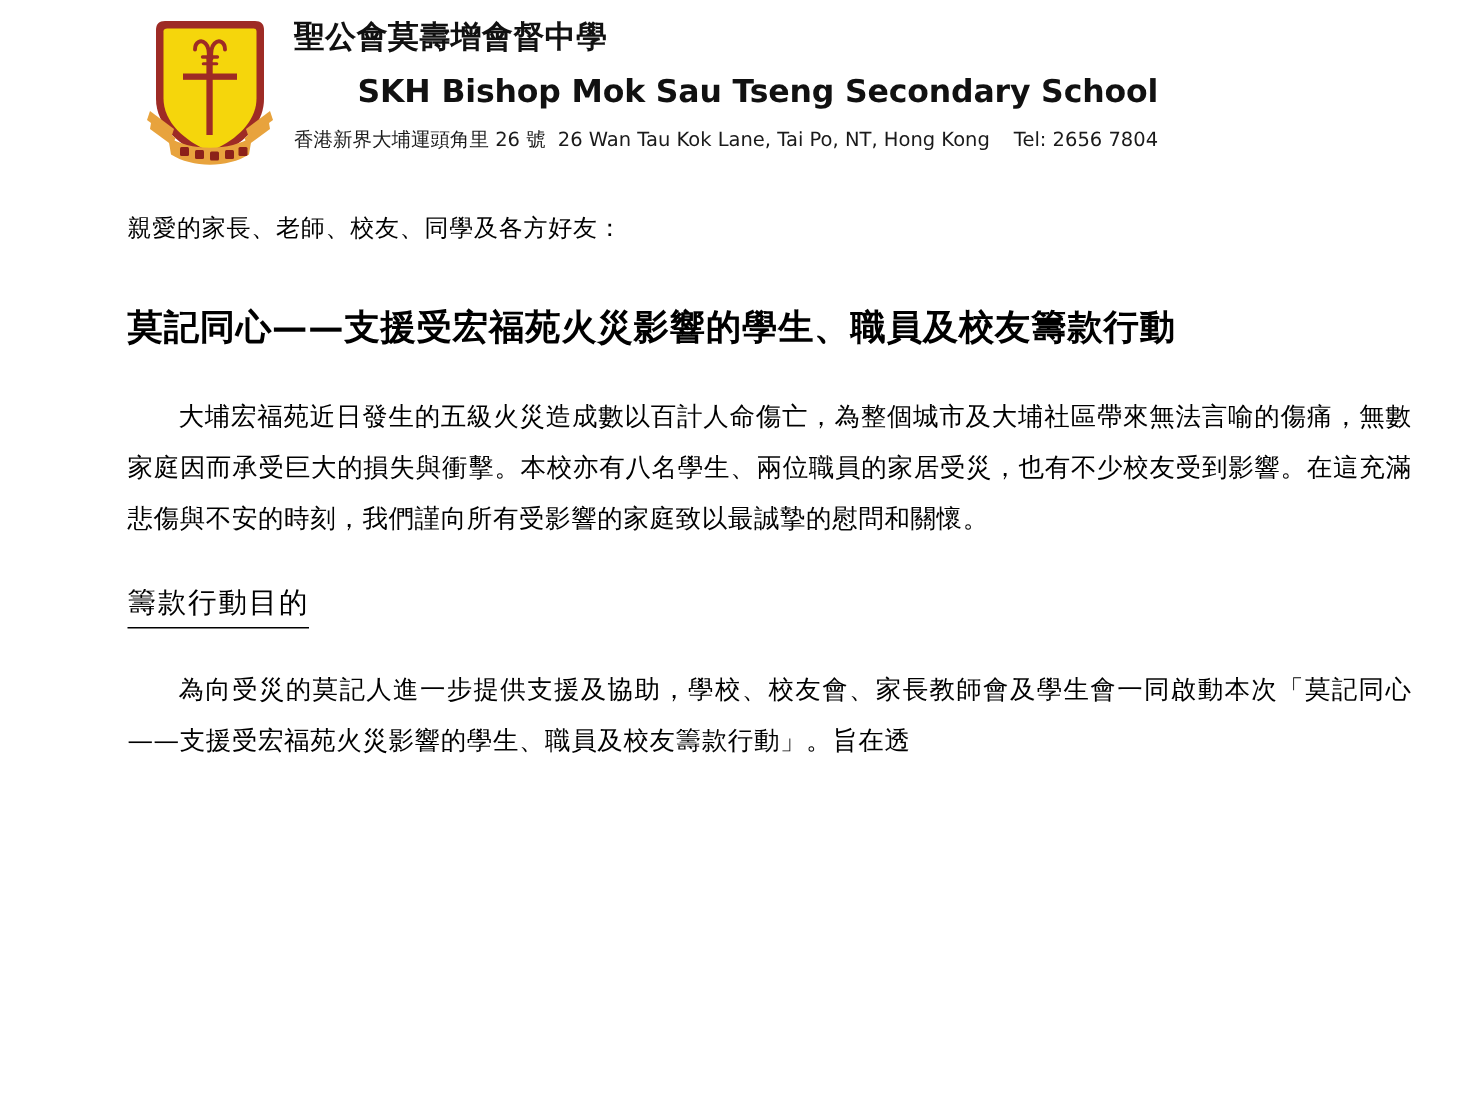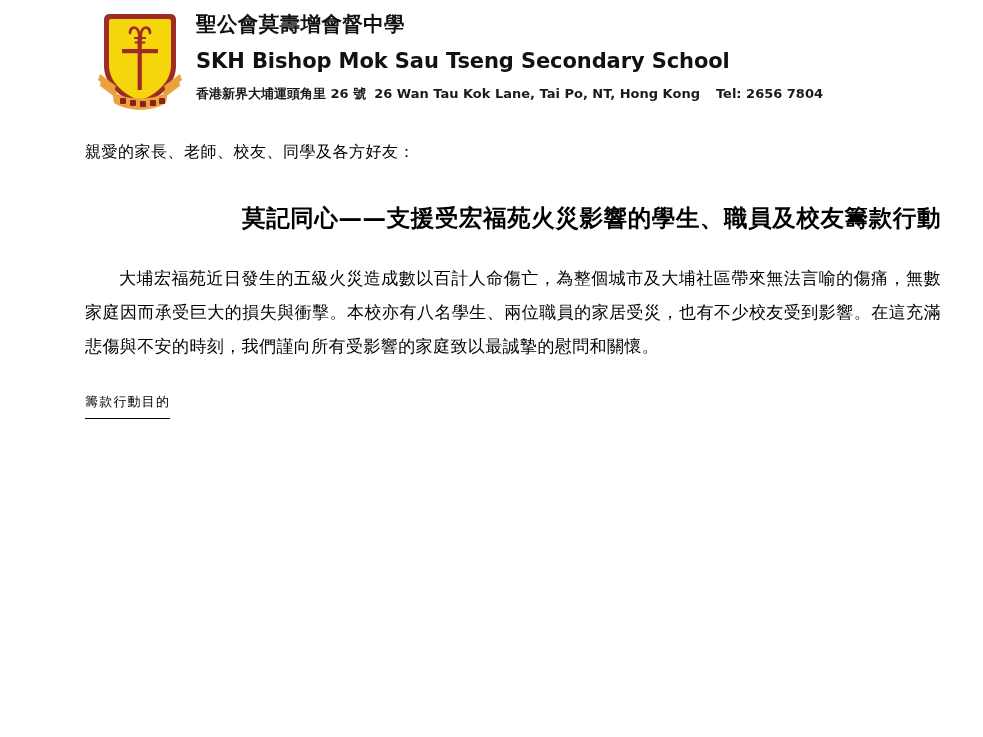--- a/index.html
+++ b/index.html
@@ -62,25 +62,26 @@
 
   .school-name-en {
     font-family: "DejaVu Sans", "Liberation Sans", sans-serif;
     font-weight: bold;
     font-size: 21px;
     letter-spacing: -0.1px;
     line-height: 1.35;
     margin-top: 9px;
     color: #111;
     white-space: nowrap;
+    text-align: right;
   }
 
   .school-address {
     font-family: "DejaVu Sans", "Liberation Sans", sans-serif;
-    font-weight: bold;
+    font-weight: normal;
     font-size: 13px;
     line-height: 1.3;
     margin-top: 11px;
     color: #1a1a1a;
     white-space: nowrap;
   }
   .school-address .seg { margin-right: 2px; }
   .school-address .seg-en { margin-left: 6px; }
   .school-address .seg-tel { margin-left: 16px; }
 
@@ -94,21 +95,21 @@
   .salutation {
     font-size: 16px;
     line-height: 1.0;
     letter-spacing: 0.5px;
     margin-top: 26px;
     margin-bottom: 0;
     font-family: "DejaVu Serif", "Liberation Serif", serif;
   }
 
   .letter-title {
-    text-align: right;
+    text-align: left;
     font-weight: bold;
     font-size: 23.5px;
     letter-spacing: 0.6px;
     margin-top: 46px;
     margin-bottom: 0;
     line-height: 1.1;
   }
 
   .para {
     font-size: 17px;
@@ -117,21 +118,21 @@
     text-align: justify;
     text-justify: inter-ideograph;
     text-indent: 2em;
     margin: 0;
   }
   .para.gap-lg { margin-top: 29px; }
   .para.gap-md { margin-top: 24px; }
   .para.gap-sm { margin-top: 2px; }
 
   .section-heading {
-    font-size: 13px;
+    font-size: 19px;
     line-height: 30px;
     letter-spacing: 1.2px;
     margin: 0;
     text-indent: 0;
     display: inline-block;
     border-bottom: 1.4px solid #000;
     padding-bottom: 1px;
   }
   .section-heading-wrap { margin-top: 24px; }
 </style>
@@ -193,16 +194,17 @@
     <h1 class="letter-title">莫記同心——支援受宏福苑火災影響的學生、職員及校友籌款行動</h1>
 
     <p class="para gap-lg">大埔宏福苑近日發生的五級火災造成數以百計人命傷亡，為整個城市及大埔社區帶來無法言喻的傷痛，無數家庭因而承受巨大的損失與衝擊。本校亦有八名學生、兩位職員的家居受災，也有不少校友受到影響。在這充滿悲傷與不安的時刻，我們謹向所有受影響的家庭致以最誠摯的慰問和關懷。</p>
 
 
     <div class="section-heading-wrap">
       <span class="section-heading">籌款行動目的</span>
     </div>
 
 
+    <p class="para gap-md">為向受災的莫記人進一步提供支援及協助，學校、校友會、家長教師會及學生會一同啟動本次「莫記同心——支援受宏福苑火災影響的學生、職員及校友籌款行動」。旨在透</p>
 
   </main>
 
 </div>
 
 </body></html>

